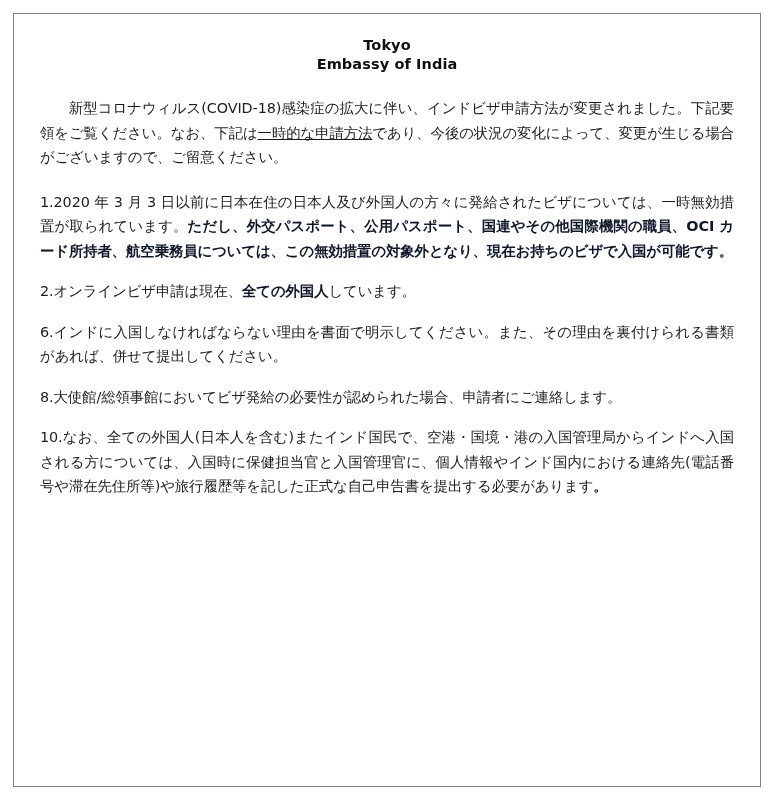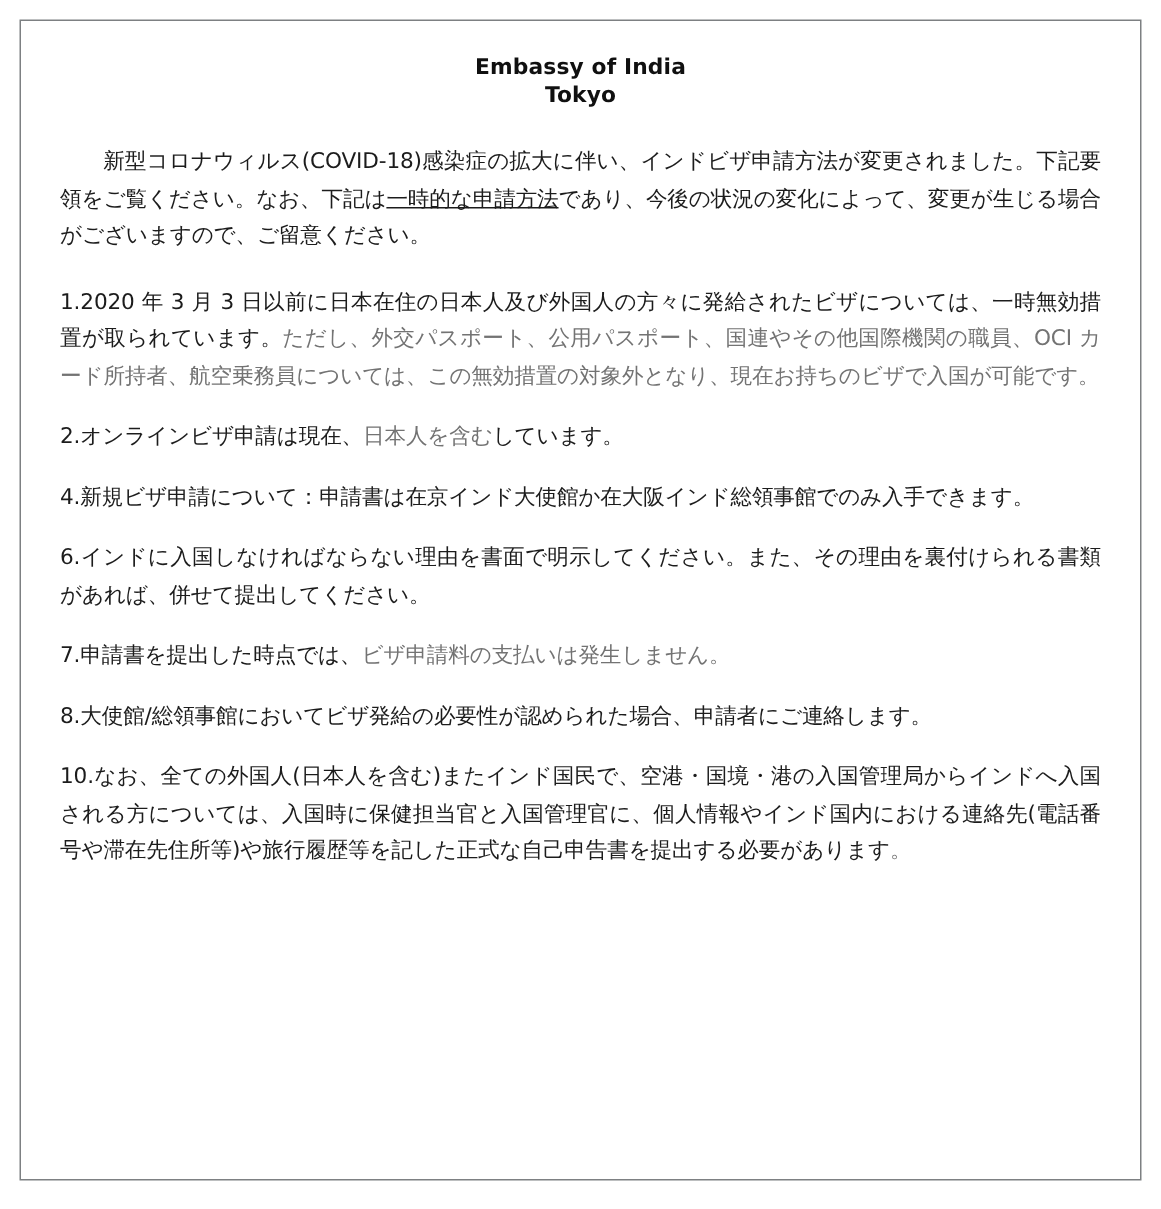--- a/index.html
+++ b/index.html
@@ -46,51 +46,49 @@
     text-justify: inter-character;
     margin: 0 0 16px 0;
     color: #1c1c1c;
     letter-spacing: -0.1px;
   }
   .para.intro {
     text-indent: 2em;
     margin-bottom: 20px;
   }
   .b {
-    font-weight: normal;
-    color: #737373;
+    font-weight: bold;
+    color: #0f172a;
   }
   .u {
     text-decoration: underline;
   }
 </style>
 </head>
 <body>
 
 <div id="doc-frame">
   <div id="doc-body">
 
     <div class="title-block">
+      <div class="title-line">Tokyo</div>
       <div class="title-line">Embassy of India</div>
-      <div class="title-line">Tokyo</div>
     </div>
 
     <p class="para intro"><span>新型コロナウィルス(COVID-18)感染症の拡大に伴い、インドビザ申請方法が変更されました。下記要領をご覧ください。なお、下記は</span><span class="u">一時的な申請方法</span><span>であり、今後の状況の変化によって、変更が生じる場合がございますので、ご留意ください。</span></p>
 
     <p class="para"><span>1.2020 年 3 月 3 日以前に日本在住の日本人及び外国人の方々に発給されたビザについては、一時無効措置が取られています。</span><span class="b">ただし、外交パスポート、公用パスポート、国連やその他国際機関の職員、OCI カード所持者、航空乗務員については、この無効措置の対象外となり、現在お持ちのビザで入国が可能です。</span></p>
 
-    <p class="para"><span>2.オンラインビザ申請は現在、</span><span class="b">日本人を含む</span><span>しています。</span></p>
+    <p class="para"><span>2.オンラインビザ申請は現在、</span><span class="b">全ての外国人</span><span>しています。</span></p>
 
 
-    <p class="para"><span>4.新規ビザ申請について：申請書は在京インド大使館か在大阪インド総領事館でのみ入手できます。</span></p>
 
 
     <p class="para"><span>6.インドに入国しなければならない理由を書面で明示してください。また、その理由を裏付けられる書類があれば、併せて提出してください。</span></p>
 
-    <p class="para"><span>7.申請書を提出した時点では、</span><span class="b">ビザ申請料の支払いは発生しません。</span></p>
 
     <p class="para"><span>8.大使館/総領事館においてビザ発給の必要性が認められた場合、申請者にご連絡します。</span></p>
 
 
     <p class="para"><span>10.なお、全ての外国人(日本人を含む)またインド国民で、空港・国境・港の入国管理局からインドへ入国される方については、入国時に保健担当官と入国管理官に、個人情報やインド国内における連絡先(電話番号や滞在先住所等)や旅行履歴等を記した正式な自己申告書を提出する必要があります</span><span class="b">。</span></p>
 
   </div>
 </div>
 
 </body></html>

